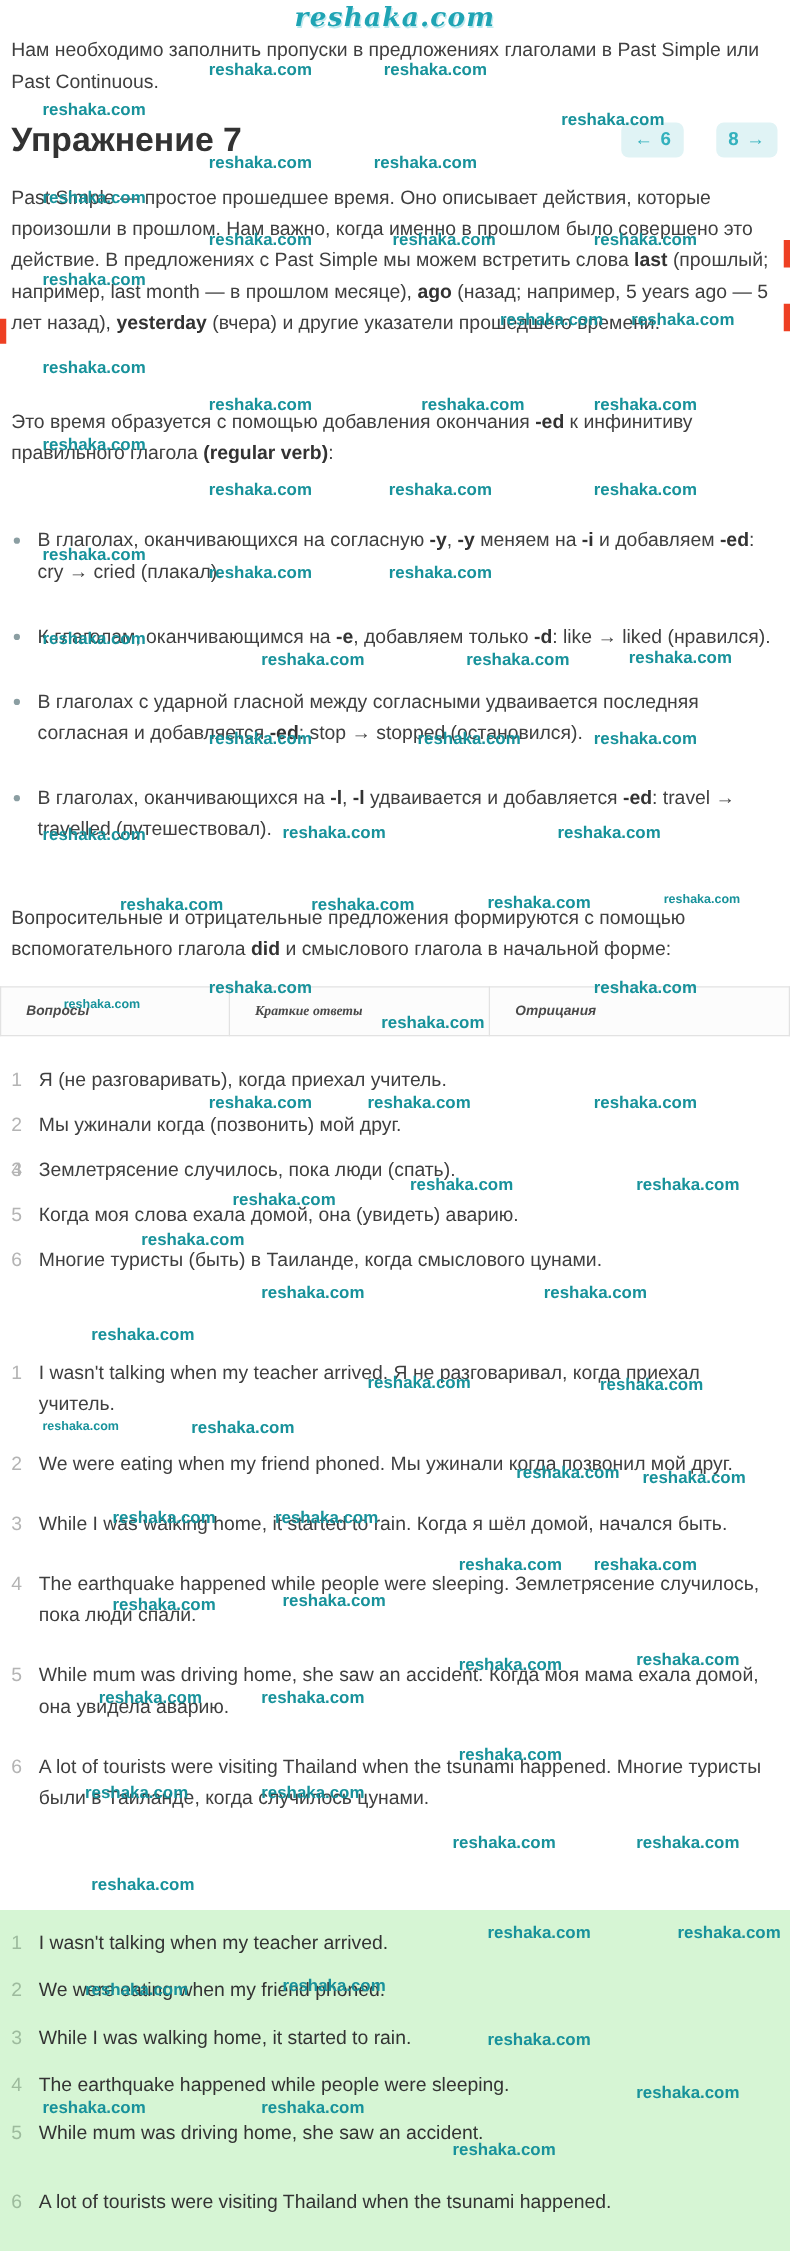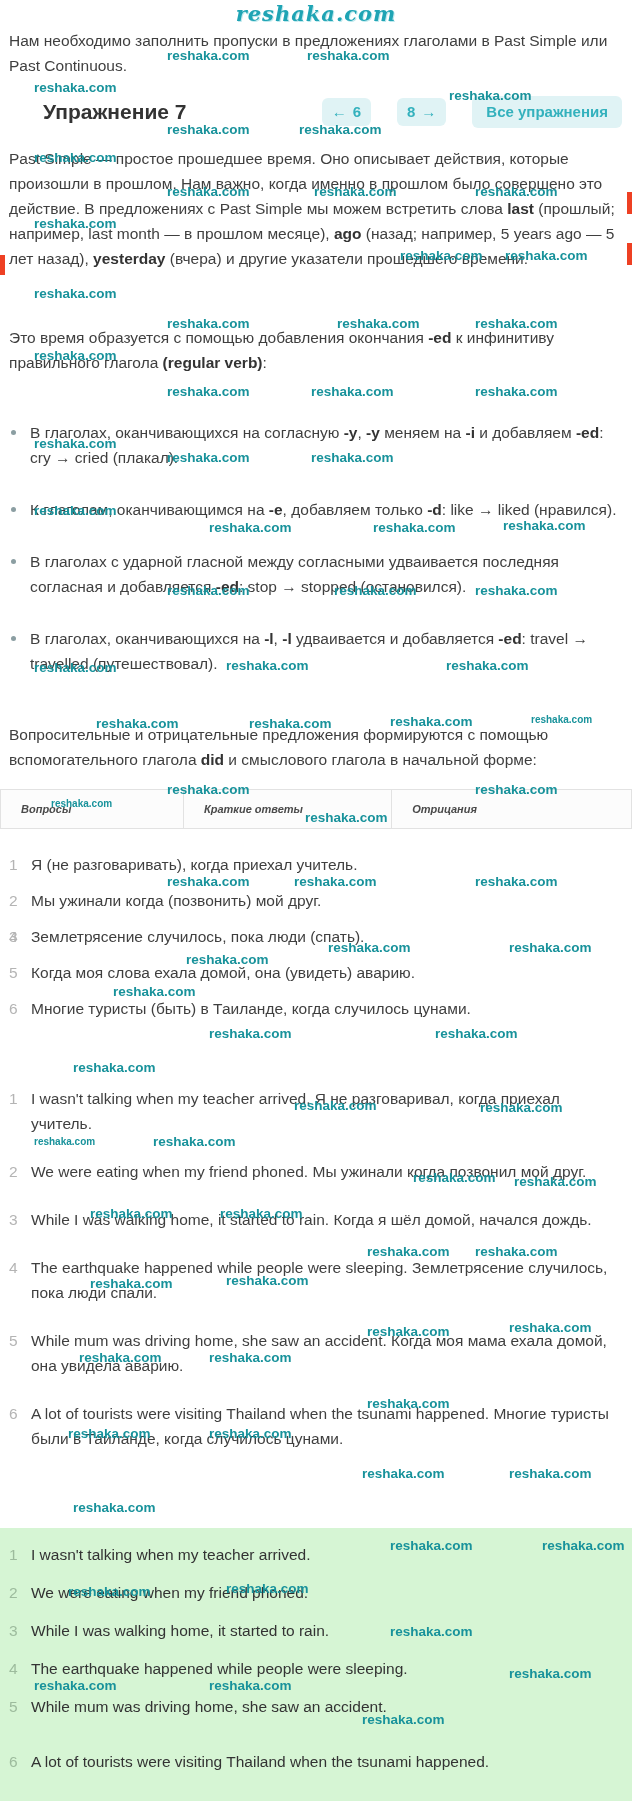--- a/index.html
+++ b/index.html
@@ -23,21 +23,21 @@
     font-size: 21px; letter-spacing: 1px; color: #1fa4b4; text-shadow: 1px 1px 0 #bfe9ee;
   }
 
   .blk { position: absolute; left: 9px; right: 12px; }
   .intro { top: 28px; }
   .p1 { top: 146px; }
   .p2 { top: 325px; }
   .p3 { top: 722px; }
 
   .header-row { position: absolute; top: 94px; left: 9px; right: 10px; display: flex; align-items: center; }
-  h1 { font-size: 21px; font-weight: 800; color: #333333; line-height: 36px; margin-left: 34px; }
+  h1 { font-size: 27px; font-weight: 800; color: #333333; line-height: 36px; }
   .nav { margin-left: auto; display: flex; align-items: center; gap: 26px; }
   .nav-btn {
     display: inline-flex; align-items: center; gap: 6px; background: #e0f3f5; color: #33b1bd;
     font-weight: 700; font-size: 15px; padding: 4px 10px; border-radius: 6px;
     text-decoration: none; cursor: pointer; line-height: 20px;
   }
   .nav-btn.all { font-weight: 600; padding: 6px 14px; gap: 0; }
   .arrow { font-size: 15px; }
 
   .bullets { position: absolute; top: 420px; left: 9px; right: 10px; list-style: none; }
@@ -46,21 +46,21 @@
     content: ""; position: absolute; left: 2px; top: 10px;
     width: 5px; height: 5px; border-radius: 50%; background: #8b9ea2;
   }
 
   .qa-table { position: absolute; top: 789px; left: 0; width: 632px; border-collapse: collapse; }
   .qa-table th {
     border: 1px solid #e2e2e2; background: #fcfcfc; font-style: italic; font-weight: 700;
     font-size: 11px; color: #4a4a4a; text-align: left; padding: 9px 20px; line-height: 20px;
   }
   .qa-table th:nth-child(1) { width: 29%; }
-  .qa-table th:nth-child(2) { width: 33%; }
+  .qa-table th:nth-child(2) { width: 33%; font-family: Liberation Serif, serif; }
 
   .num-list { list-style: none; }
   .num { position: absolute; left: 0; top: 0; color: #b4b4b4; }
 
   .tasks { position: absolute; top: 852px; left: 9px; right: 10px; }
   .tasks li { position: relative; padding-left: 22px; margin-bottom: 11px; }
 
   .answers { position: absolute; top: 1086px; left: 9px; right: 10px; }
   .answers li { position: relative; padding-left: 22px; margin-bottom: 23px; }
 
@@ -180,21 +180,20 @@
     <h1>Упражнение 7</h1>
     <div class="nav">
       <a class="nav-btn">
           <span class="arrow">←</span>
           <span>6</span>
         </a>
       <a class="nav-btn">
           <span>8</span>
           <span class="arrow">→</span>
         </a>
-      <a class="nav-btn all">Все упражнения</a>
     </div>
   </div>
 
   <p class="blk p1"><span>Past Simple — простое прошедшее время. Оно описывает действия, которые произошли в прошлом. Нам важно, когда именно в прошлом было совершено это действие. В предложениях с Past Simple мы можем встретить слова </span><b>last</b><span> (прошлый; например, last month — в прошлом месяце), </span><b>ago</b><span> (назад; например, 5 years ago — 5 лет назад), </span><b>yesterday</b><span> (вчера) и другие указатели прошедшего времени.</span></p>
 
   <p class="blk p2"><span>Это время образуется с помощью добавления окончания </span><b>-ed</b><span> к инфинитиву правильного глагола </span><b>(regular verb)</b><span>:</span></p>
 
   <ul class="bullets">
     <li><span>В глаголах, оканчивающихся на согласную </span><b>-y</b><span>, </span><b>-y</b><span> меняем на </span><b>-i</b><span> и добавляем </span><b>-ed</b><span>: cry → cried (плакал).</span></li>
     <li><span>К глаголам, оканчивающимся на </span><b>-e</b><span>, добавляем только </span><b>-d</b><span>: like → liked (нравился).</span></li>
@@ -213,27 +212,27 @@
     </tr>
   </tbody>
     </table>
 
   <ol class="num-list tasks">
     <li><span class="num">1</span><span>Я (не разговаривать), когда приехал учитель.</span></li>
     <li><span class="num">2</span><span>Мы ужинали когда (позвонить) мой друг.</span></li>
     <li><span class="num">3</span></li>
     <li><span class="num">4</span><span>Землетрясение случилось, пока люди (спать).</span></li>
     <li><span class="num">5</span><span>Когда моя слова ехала домой, она (увидеть) аварию.</span></li>
-    <li><span class="num">6</span><span>Многие туристы (быть) в Таиланде, когда случилось цунами.</span></li>
+    <li><span class="num">6</span><span>Многие туристы (быть) в Таиланде, когда смыслового цунами.</span></li>
   </ol>
 
   <ol class="num-list answers">
     <li><span class="num">1</span><span>I wasn't talking when my teacher arrived.</span> <span>Я не разговаривал, когда приехал учитель.</span></li>
     <li><span class="num">2</span><span>We were eating when my friend phoned.</span> <span>Мы ужинали когда позвонил мой друг.</span></li>
-    <li><span class="num">3</span><span>While I was walking home, it started to rain.</span> <span>Когда я шёл домой, начался дождь.</span></li>
+    <li><span class="num">3</span><span>While I was walking home, it started to rain.</span> <span>Когда я шёл домой, начался быть.</span></li>
     <li><span class="num">4</span><span>The earthquake happened while people were sleeping.</span> <span>Землетрясение случилось, пока люди спали.</span></li>
     <li><span class="num">5</span><span>While mum was driving home, she saw an accident.</span> <span>Когда моя мама ехала домой, она увидела аварию.</span></li>
     <li><span class="num">6</span><span>A lot of tourists were visiting Thailand when the tsunami happened.</span> <span>Многие туристы были в Таиланде, когда случилось цунами.</span></li>
   </ol>
 
   <div class="green">
     <ol class="num-list">
       <li><span class="num">1</span><span>I wasn't talking when my teacher arrived.</span></li>
       <li><span class="num">2</span><span>We were eating when my friend phoned.</span></li>
       <li><span class="num">3</span><span>While I was walking home, it started to rain.</span></li>

